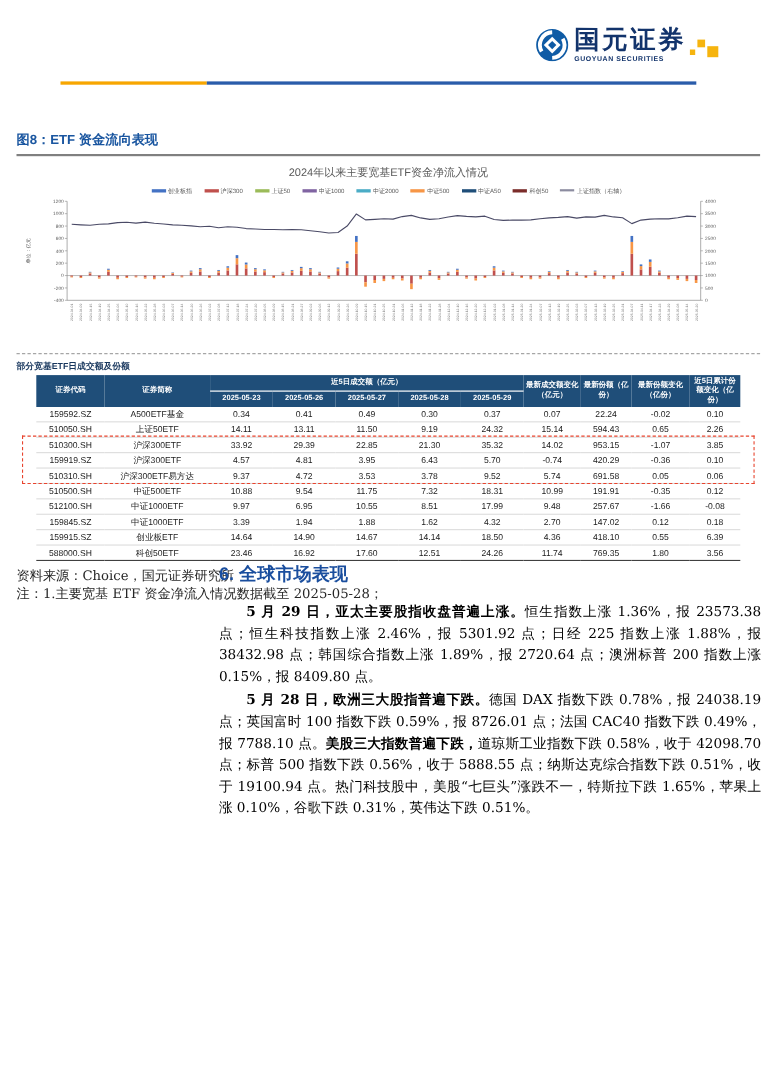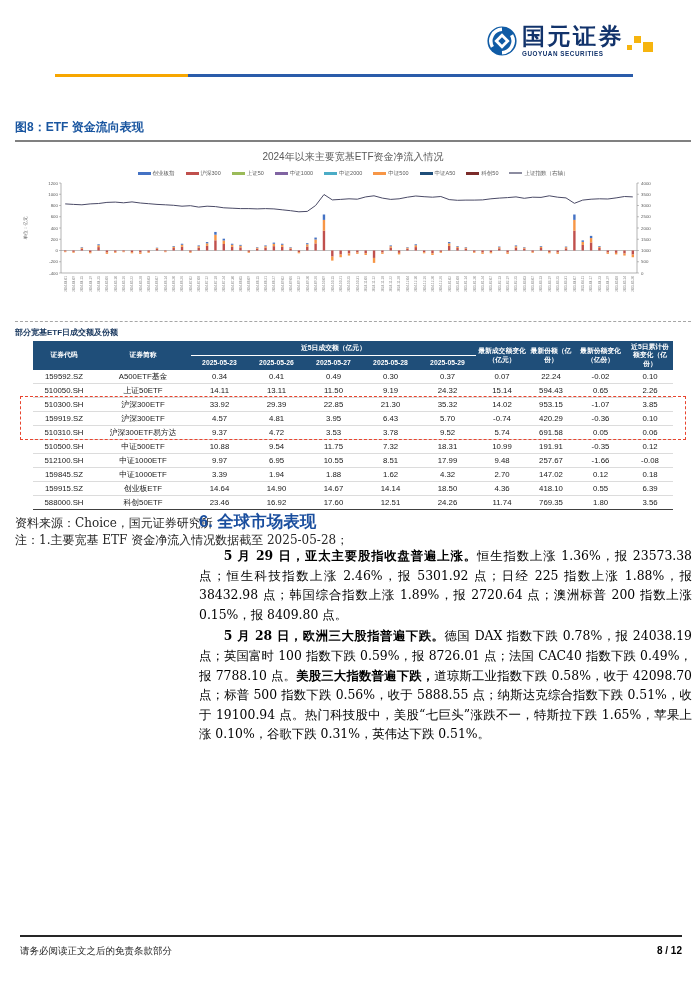--- a/index.html
+++ b/index.html
@@ -590,18 +590,14 @@
   </div>
 
   <div class="section">
     <h2 class="section-heading">6. 全球市场表现</h2>
     <div id="paras">
         <p class="body-para"><b>5 月 29 日，亚太主要股指收盘普遍上涨。</b>恒生指数上涨 1.36%，报 23573.38 点；恒生科技指数上涨 2.46%，报 5301.92 点；日经 225 指数上涨 1.88%，报 38432.98 点；韩国综合指数上涨 1.89%，报 2720.64 点；澳洲标普 200 指数上涨 0.15%，报 8409.80 点。</p>
         <p class="body-para"><b>5 月 28 日，欧洲三大股指普遍下跌。</b>德国 DAX 指数下跌 0.78%，报 24038.19 点；英国富时 100 指数下跌 0.59%，报 8726.01 点；法国 CAC40 指数下跌 0.49%，报 7788.10 点。<b>美股三大指数普遍下跌，</b>道琼斯工业指数下跌 0.58%，收于 42098.70 点；标普 500 指数下跌 0.56%，收于 5888.55 点；纳斯达克综合指数下跌 0.51%，收于 19100.94 点。热门科技股中，美股“七巨头”涨跌不一，特斯拉下跌 1.65%，苹果上涨 0.10%，谷歌下跌 0.31%，英伟达下跌 0.51%。</p>
       </div>
   </div>
 
-  <div class="footer">
-    <span class="disclaimer">请务必阅读正文之后的免责条款部分</span>
-    <span class="page-num">8 / 12</span>
-  </div>
 
 </div>
 
 </body></html>

